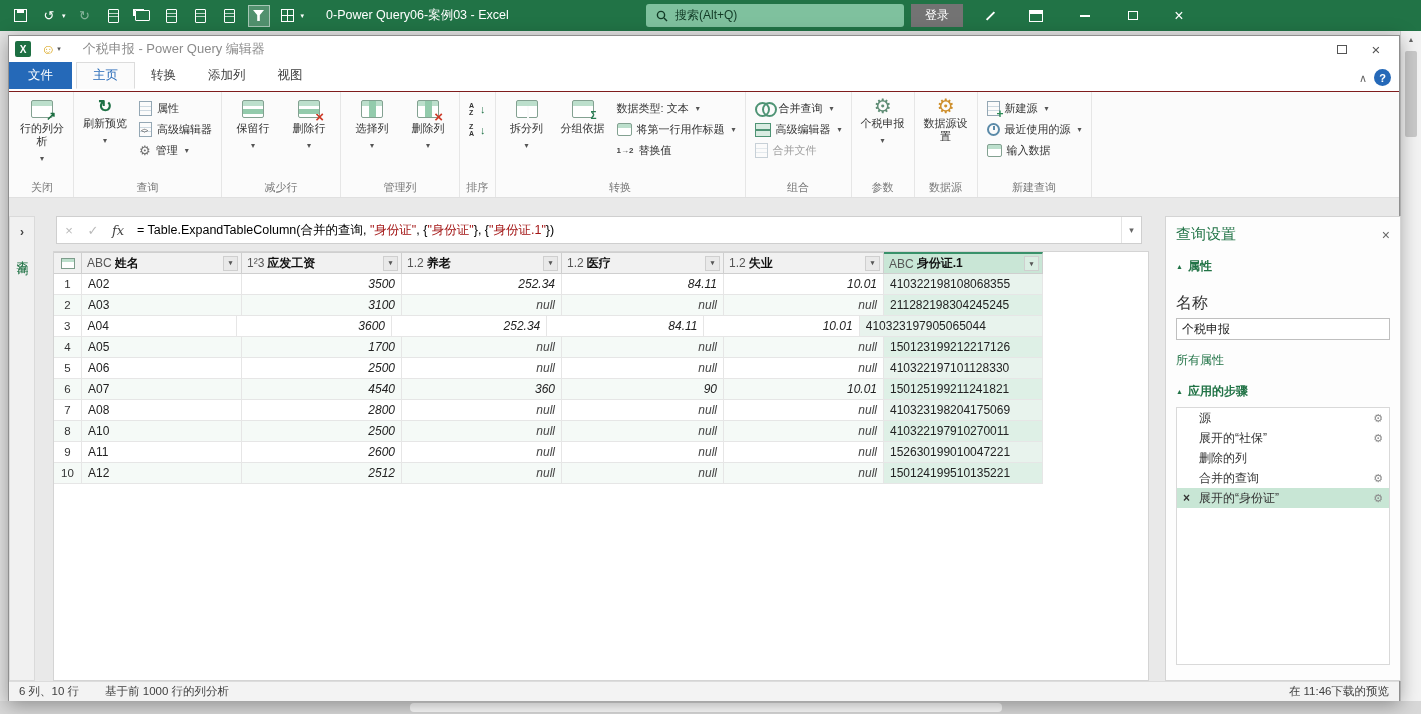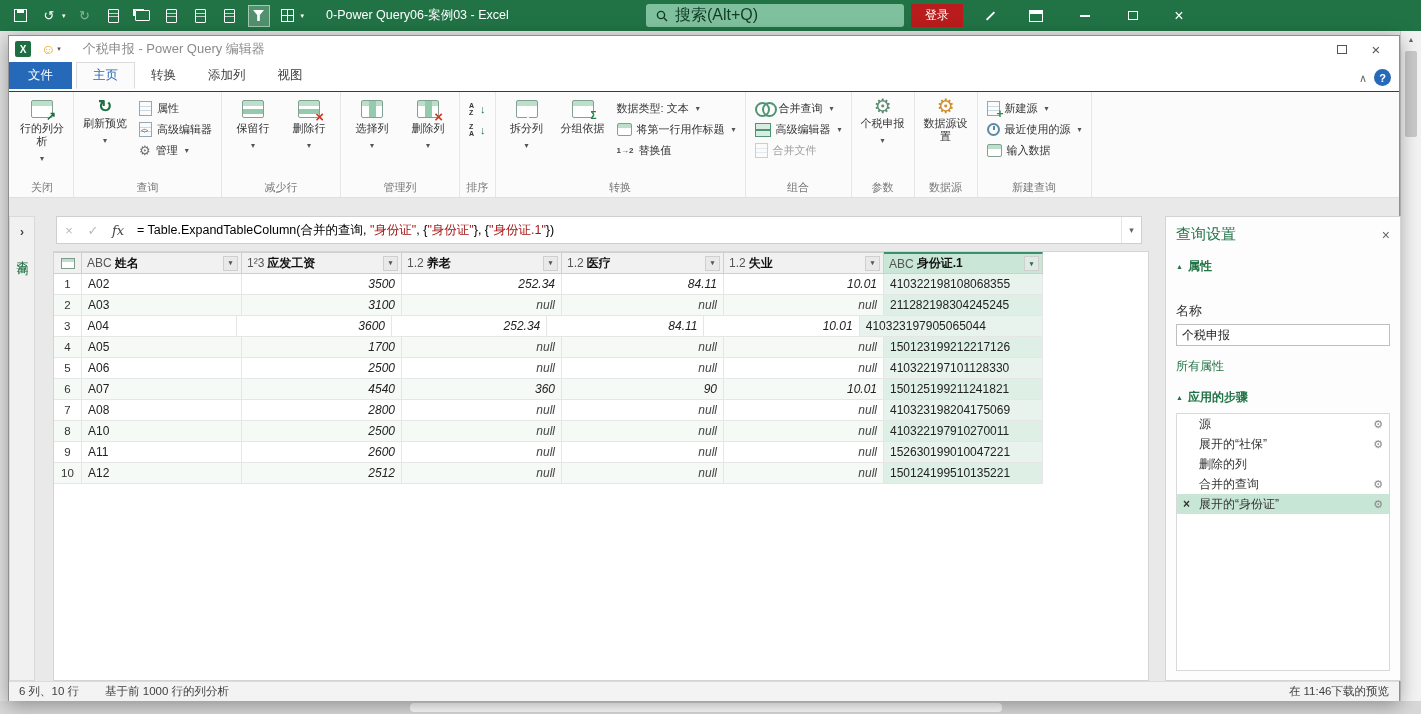--- a/index.html
+++ b/index.html
@@ -13,22 +13,22 @@
   .qico{width:20px;height:20px;display:flex;align-items:center;justify-content:center;color:#fff;font-size:13px;position:relative}
   .qico.dim{opacity:.45}
   .qico.hl{background:rgba(255,255,255,.22);outline:1px solid rgba(255,255,255,.6)}
   .ic-save::before{content:"";width:11px;height:11px;border:1px solid #fff;background:linear-gradient(#fff 0 3px,transparent 3px) top/7px 3px no-repeat}
   .ic-doc::before{content:"";width:9px;height:12px;border:1px solid #fff;border-radius:1px;background:linear-gradient(transparent 0 3px,rgba(255,255,255,.7) 3px 4px,transparent 4px 6px,rgba(255,255,255,.7) 6px 7px,transparent 7px)}
   .ic-folder::before{content:"";width:13px;height:9px;border:1px solid #fff;border-radius:1px;box-shadow:-4px -3px 0 -2px #fff}
   .ic-funnel::before{content:"";width:11px;height:11px;background:#fff;clip-path:polygon(0 0,100% 0,62% 45%,62% 100%,38% 100%,38% 45%)}
   .ic-grid::before{content:"";width:11px;height:11px;border:1px solid #fff;background:linear-gradient(#fff,#fff) 50% 0/1px 100% no-repeat,linear-gradient(#fff,#fff) 0 50%/100% 1px no-repeat}
   .mini-dd{font-size:7px;margin-left:-6px}
   .xl-title{font-size:12.5px;color:#fff;margin-left:22px;white-space:nowrap}
-  .search-pill{position:absolute;left:646px;top:4px;width:258px;height:23px;background:#7fc19e;border-radius:3px;display:flex;align-items:center;gap:7px;padding:8px 10px;color:#123b26;font-size:16px}
-  .signin{position:absolute;left:911px;top:4px;width:52px;height:23px;background:#b91c1c;color:#fff;font-size:12px;display:flex;align-items:center;justify-content:center}
+  .search-pill{position:absolute;left:646px;top:4px;width:258px;height:23px;background:#7fc19e;border-radius:3px;display:flex;align-items:center;gap:7px;padding:8px 10px;color:#123b26;font-size:12px}
+  .signin{position:absolute;left:911px;top:4px;width:52px;height:23px;background:#737373;color:#fff;font-size:12px;display:flex;align-items:center;justify-content:center}
   .tico{position:absolute;top:0;width:34px;height:31px;display:flex;align-items:center;justify-content:center}
   .ic-wand::before{content:"";width:11px;height:2px;background:#fff;transform:rotate(-45deg);box-shadow:5px -5px 0 -1px #fff,-6px 4px 0 -1px #fff}
   .ic-ribbonopt::before{content:"";width:12px;height:10px;border:1px solid #fff;background:linear-gradient(#fff 0 3px,transparent 3px)}
   .wctl{position:absolute;top:0;width:46px;height:31px;display:flex;align-items:center;justify-content:center;color:#fff;font-size:16px}
   .minbar{width:10px;height:2px;background:#fff}
   .maxbox{width:10px;height:9px;border:1px solid #fff}
   .maxbox.g{border-color:#555}
 
   
   #xl-right{position:absolute;left:1400px;top:31px;width:21px;height:670px;background:#f3f3f3;border-left:1px solid #cfcfcf}
@@ -130,21 +130,21 @@
   .gcell.selc{background:#e8f3ed}
   .grow.alt .gcell.selc{background:#def0e6}
 
   
   .pq-settings{position:absolute;left:1156px;top:180px;width:236px;height:465px;background:#fdfdfd;border:1px solid #d4d4d4;padding:8px 10px}
   .sp-head{display:flex;align-items:center}
   .sp-title{color:#217346;font-size:15px}
   .sp-close{margin-left:auto;color:#666;font-size:14px}
   .sp-sec{color:#217346;font-size:12px;font-weight:bold;margin-top:14px;display:flex;align-items:center;gap:5px}
   .tri{font-size:7px;color:#217346}
-  .sp-name-label{font-size:13px;color:#333;margin:27px 0 4px}
+  .sp-name-label{font-size:16px;color:#333;margin:18px 0 4px}
   .sp-input{width:100%;height:22px;border:1px solid #bfbfbf;font-size:12px;padding:1px 5px;font-family:"Liberation Sans",sans-serif;color:#222;background:#fff}
   .sp-link{color:#217346;font-size:12px;margin-top:12px;display:inline-block}
   .steps-box{margin-top:7px;border:1px solid #d9d9d9;height:258px;background:#fff;overflow:hidden}
   .step{height:20px;display:flex;align-items:center;padding:0 6px 0 22px;font-size:12px;color:#333;position:relative}
   .step.sel{background:#c8e6d5}
   .step-x{position:absolute;left:6px;font-size:12px;font-weight:bold;color:#333}
   .gear{margin-left:auto;color:#8a8a8a;font-size:11px}
 
   
   .pq-status{position:absolute;left:0;top:645px;width:100%;height:20px;background:#f3f3f3;border-top:1px solid #dcdcdc;display:flex;align-items:center;font-size:11.5px;color:#3f3f3f;padding:0 10px;gap:26px}

